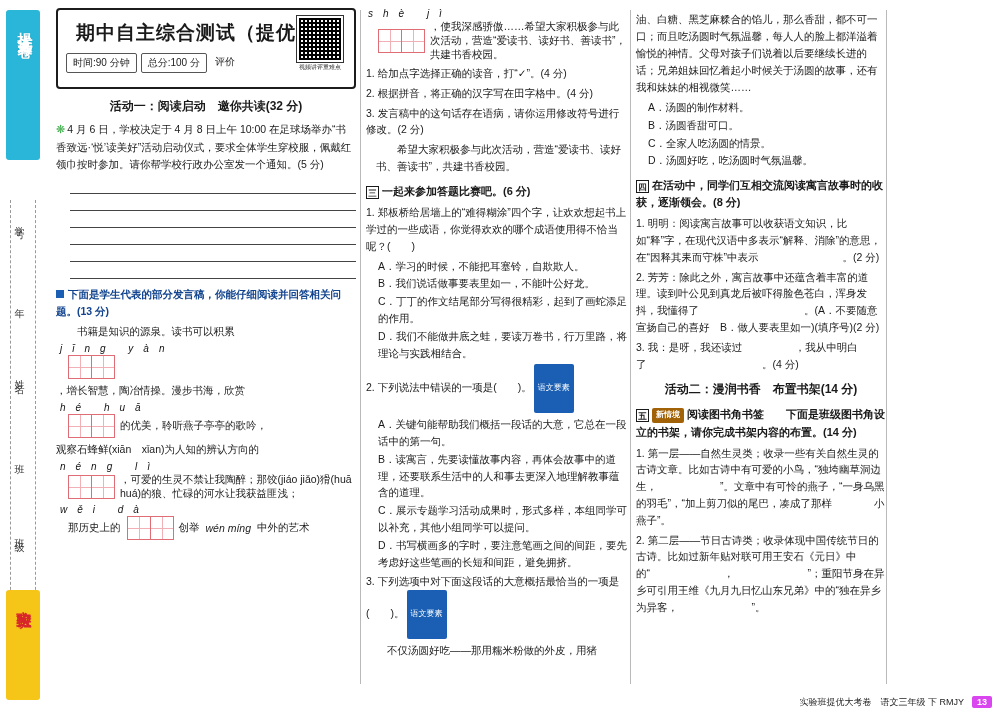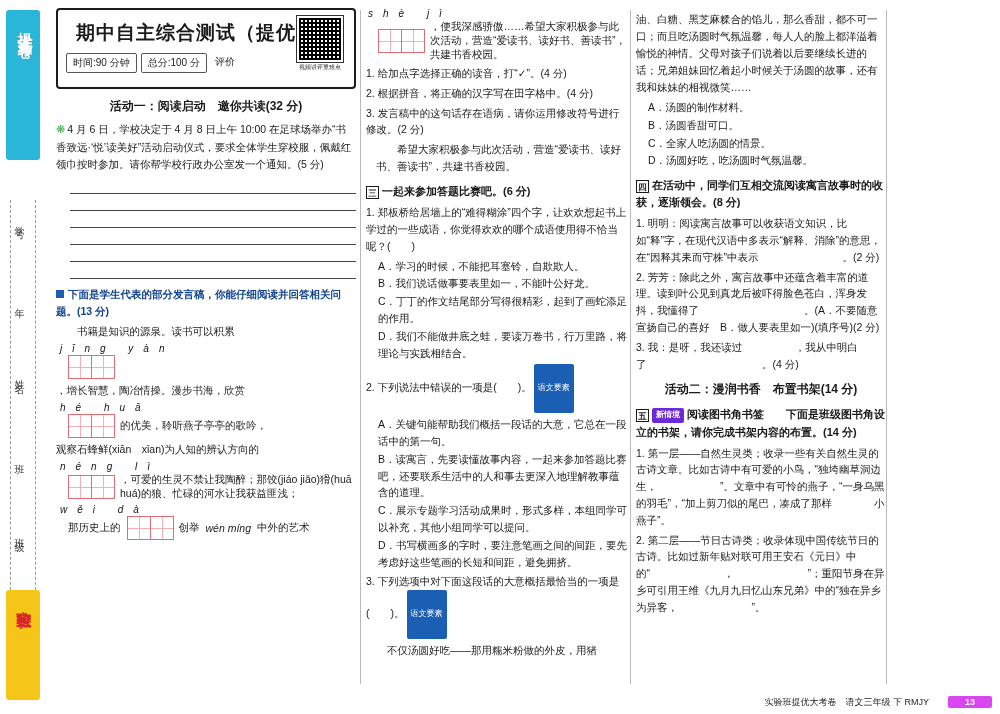--- a/index.html
+++ b/index.html
@@ -165,21 +165,21 @@
   .qnum { font-size: 10.5px; line-height: 1.6; margin: 3px 0; }
   .opt { font-size: 10.5px; line-height: 1.6; margin: 1px 0 1px 12px; }
 
   
   .tag {
     display: inline-block; background: #1a5fb4; color: #fff;
     font-size: 8px; padding: 18px 4px; border-radius: 2px;
     vertical-align: middle; margin-left: 2px;
   }
   .tag-red {
-    display: inline-block; background: #6d28d9; color: #fff;
+    display: inline-block; background: #a16207; color: #fff;
     font-size: 8px; padding: 1px 4px; border-radius: 2px;
     vertical-align: middle; margin-right: 3px;
   }
 
   
   .sec-head {
     font-weight: bold; font-size: 11px; margin: 8px 0 4px 0; line-height: 1.55;
   }
   .circ {
     display: inline-block; width: 13px; height: 13px;
@@ -191,21 +191,21 @@
   
   .wline { border-bottom: 1px solid #444; height: 15px; margin: 2px 0 2px 14px; }
 
   
   .footer {
     position: absolute; right: 8px; bottom: 5px;
     font-size: 9px; color: #222;
   }
   .footer .pg {
     display: inline-block; background: #d946ef; color: #fff;
-    padding: 1px 17px; border-radius: 2px; margin-left: 19px; font-weight: bold;
+    padding: 1px 5px; border-radius: 2px; margin-left: 8px; font-weight: bold;
   }
 </style>
 </head>
 <body>
 
 <div class="page">
 
   <div class="spine">
     <div class="spine-top">
       <span>提优大考卷</span>
@@ -317,21 +317,21 @@
     </div>
 
     <div class="qnum">1. <span>郑板桥给居墙上的“难得糊涂”四个字，让欢欢想起书上学过的一些成语，你觉得欢欢的哪个成语使用得不恰当呢？(　　)</span></div>
     <div class="opt">A．学习的时候，不能把耳塞铃，自欺欺人。</div>
     <div class="opt">B．我们说话做事要表里如一，不能叶公好龙。</div>
     <div class="opt">C．丁丁的作文结尾部分写得很精彩，起到了画蛇添足的作用。</div>
     <div class="opt">D．我们不能做井底之蛙，要读万卷书，行万里路，将理论与实践相结合。</div>
 
     <div class="qnum">2. <span>下列说法中错误的一项是(　　)。</span><span class="tag">语文要素</span></div>
     <div class="opt">A．关键句能帮助我们概括一段话的大意，它总在一段话中的第一句。</div>
-    <div class="opt">B．读寓言，先要读懂故事内容，一起来参加答题比赛吧，还要联系生活中的人和事去更深入地理解教事蕴含的道理。</div>
+    <div class="opt">B．读寓言，先要读懂故事内容，再体会故事中的道理，还要联系生活中的人和事去更深入地理解教事蕴含的道理。</div>
     <div class="opt">C．展示专题学习活动成果时，形式多样，本组同学可以补充，其他小组同学可以提问。</div>
     <div class="opt">D．书写横画多的字时，要注意笔画之间的间距，要先考虑好这些笔画的长短和间距，避免拥挤。</div>
 
     <div class="qnum">3. <span>下列选项中对下面这段话的大意概括最恰当的一项是(　　)。</span><span class="tag">语文要素</span></div>
     <div class="para indent">不仅汤圆好吃——那用糯米粉做的外皮，用猪</div>
   </div>
 
   <div class="col col3">
 
     <div class="para">油、白糖、黑芝麻糅合的馅儿，那么香甜，都不可一口；而且吃汤圆时气氛温馨，每人人的脸上都洋溢着愉悦的神情。父母对孩子们说着以后要继续长进的话；兄弟姐妹回忆着起小时候关于汤圆的故事，还有我和妹妹的相视微笑……</div>

